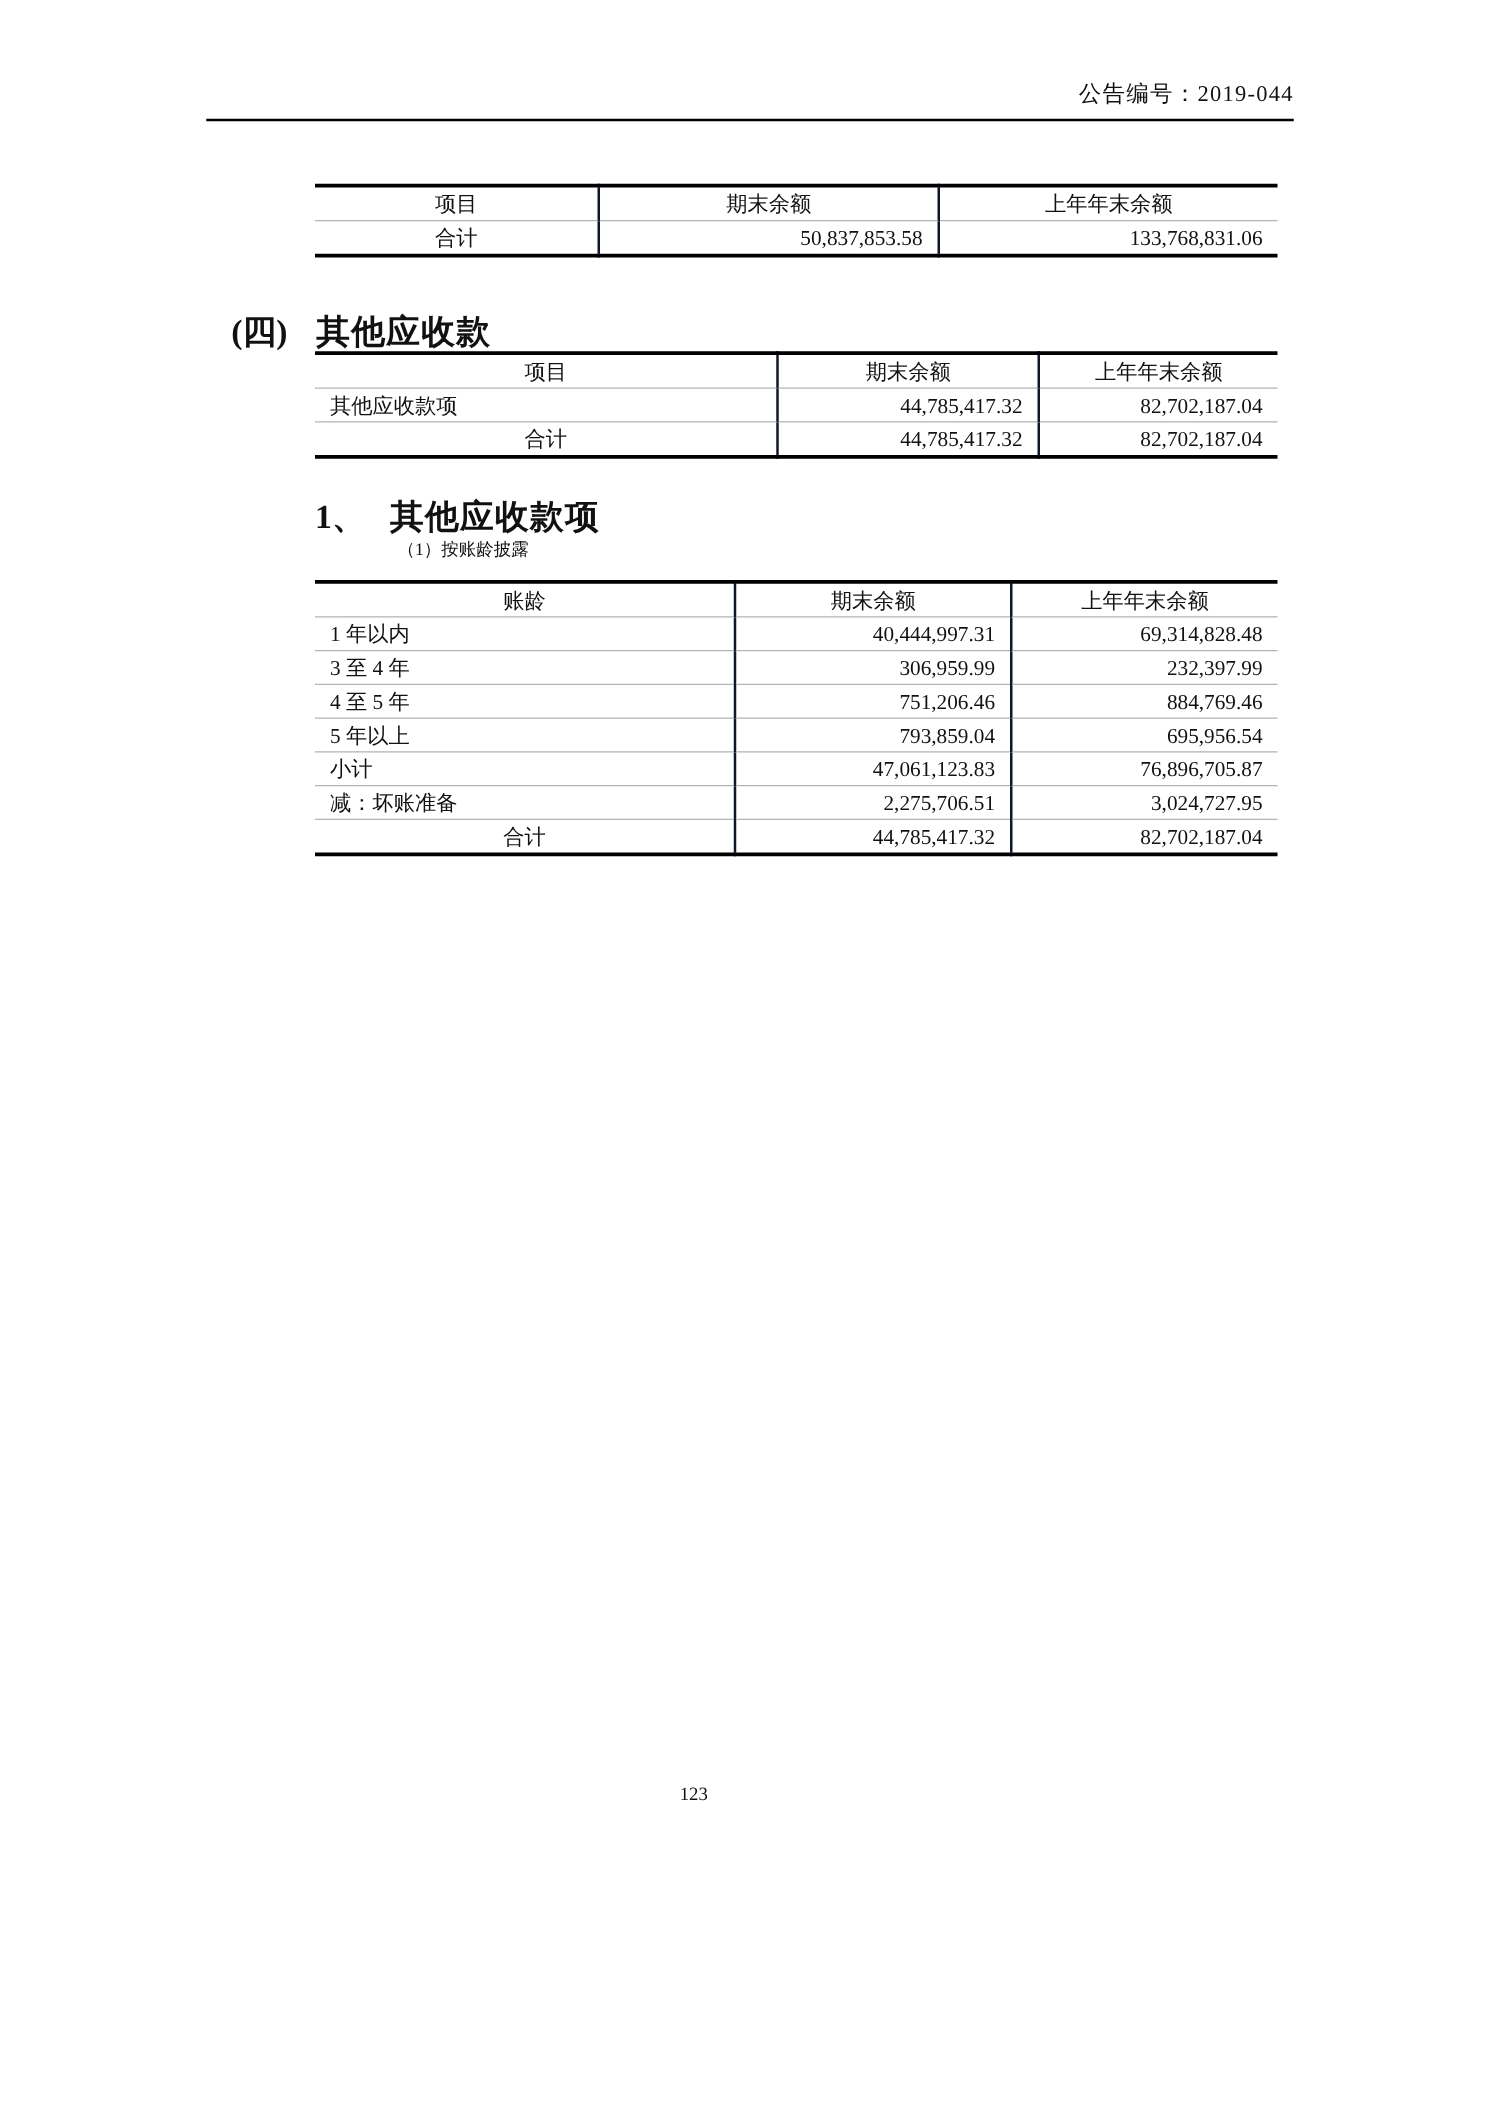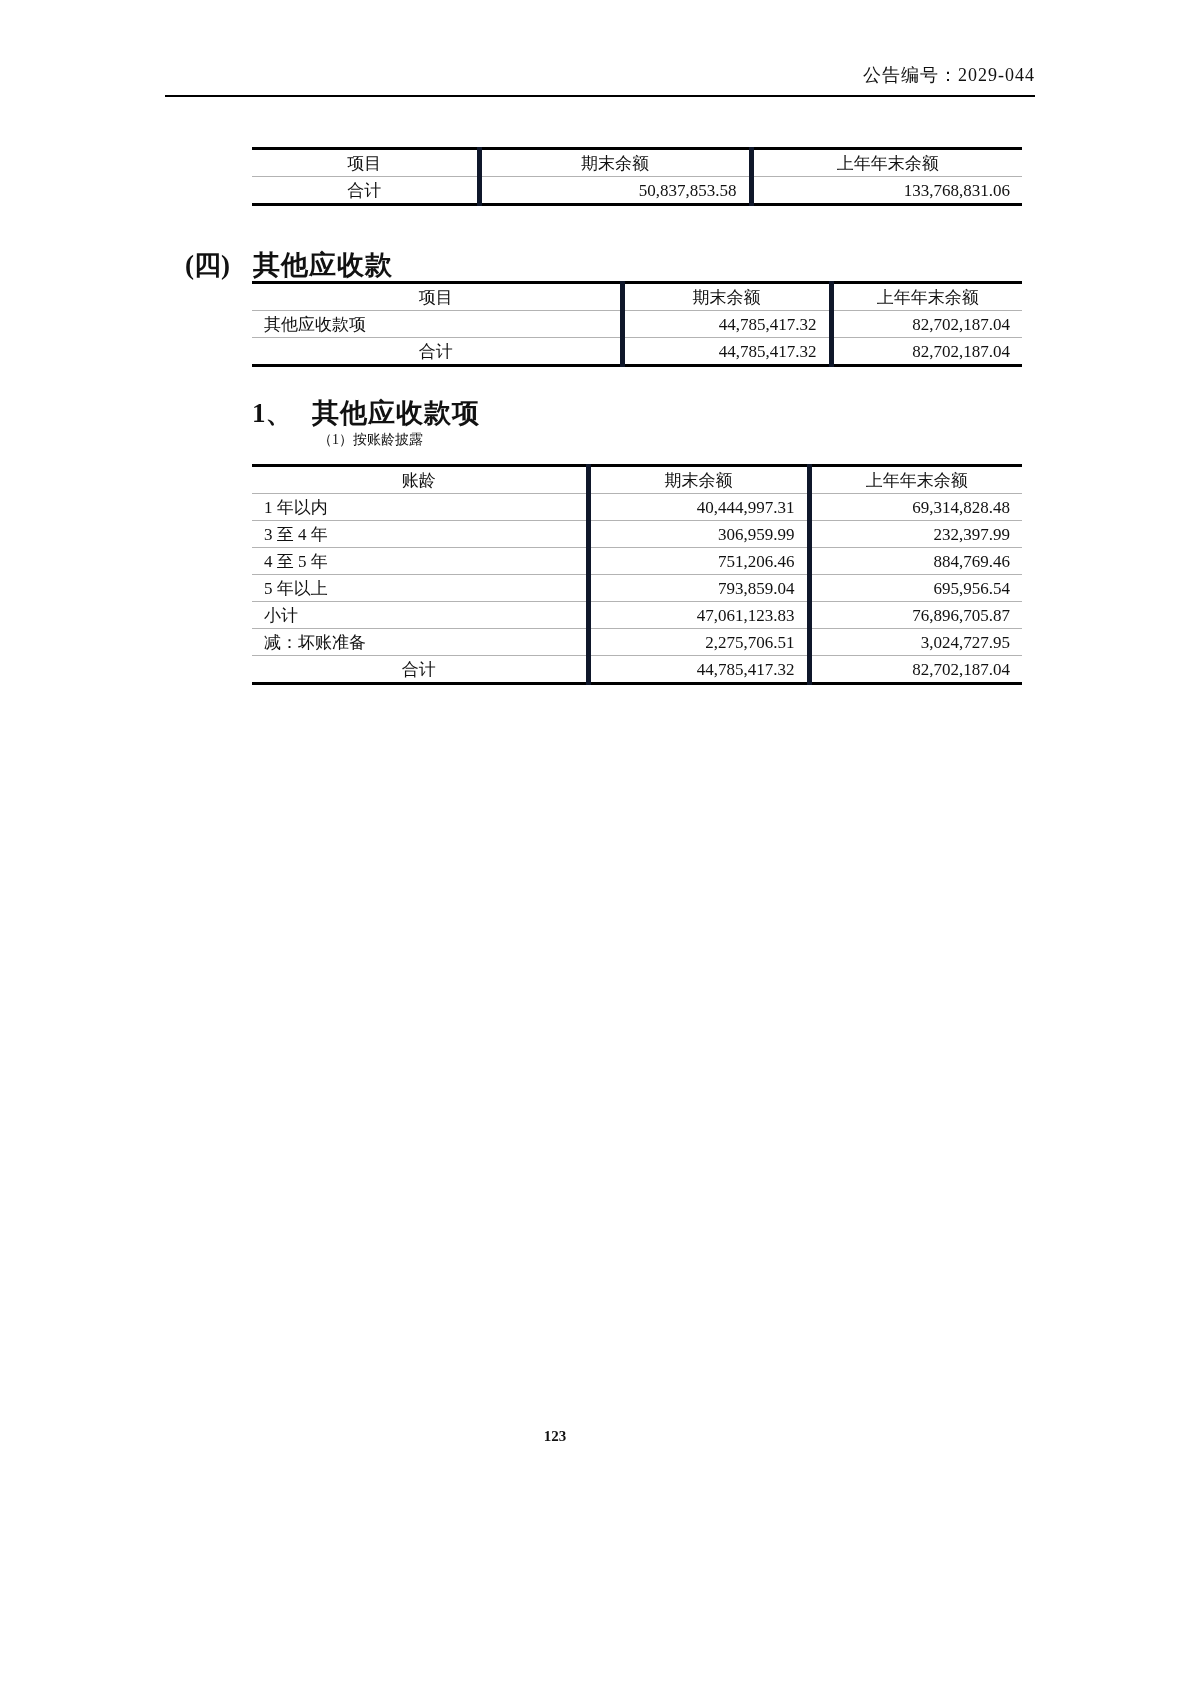--- a/index.html
+++ b/index.html
@@ -44,21 +44,21 @@
   }
   .tbl td {
     height: 26px;
     padding: 0;
     vertical-align: middle;
     border-top: 1px solid #b3b3b3;
     overflow: hidden;
     white-space: nowrap;
   }
   .tbl tr:first-child td { border-top: none; }
-  .tbl td + td { border-left: 5px solid #0f172a; }
+  .tbl td + td { border-left: 2px solid #0f172a; }
   .tbl .center { text-align: center; margin-top: 36px; }
   .tbl .label  { text-align: left;  padding-left: 12px; }
   .tbl .num    { text-align: right; padding-right: 12px; }
 
   .t1 { left: 252px; top: 147px; width: 770px; }
   .t1 .c1 { width: 227px; } .t1 .c2 { width: 272px; } .t1 .c3 { width: 271px; }
 
   .t2 { left: 252px; top: 281px; width: 770px; }
   .t2 .c1 { width: 370px; } .t2 .c2 { width: 209px; } .t2 .c3 { width: 191px; }
 
@@ -93,29 +93,28 @@
     white-space: nowrap;
   }
 
   .page-number {
     position: absolute;
     left: 520px;
     top: 1428px;
     width: 70px;
     text-align: center;
     font-size: 15px;
-    font-weight: bold;
   }
 </style>
 </head>
 <body>
 
 <div class="page">
 
-  <div class="doc-header">公告编号：2029-044</div>
+  <div class="doc-header">公告编号：2019-044</div>
   <div class="header-rule"></div>
 
   <table class="tbl t1">
     <colgroup>
         <col class="c1">
         <col class="c2">
         <col class="c3">
       </colgroup>
     <tbody>
       <tr>

